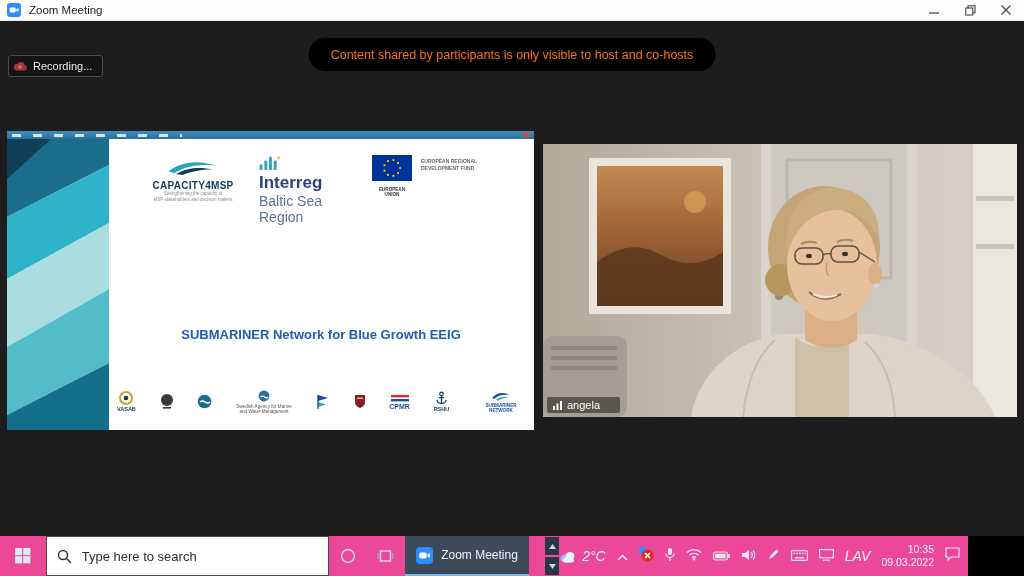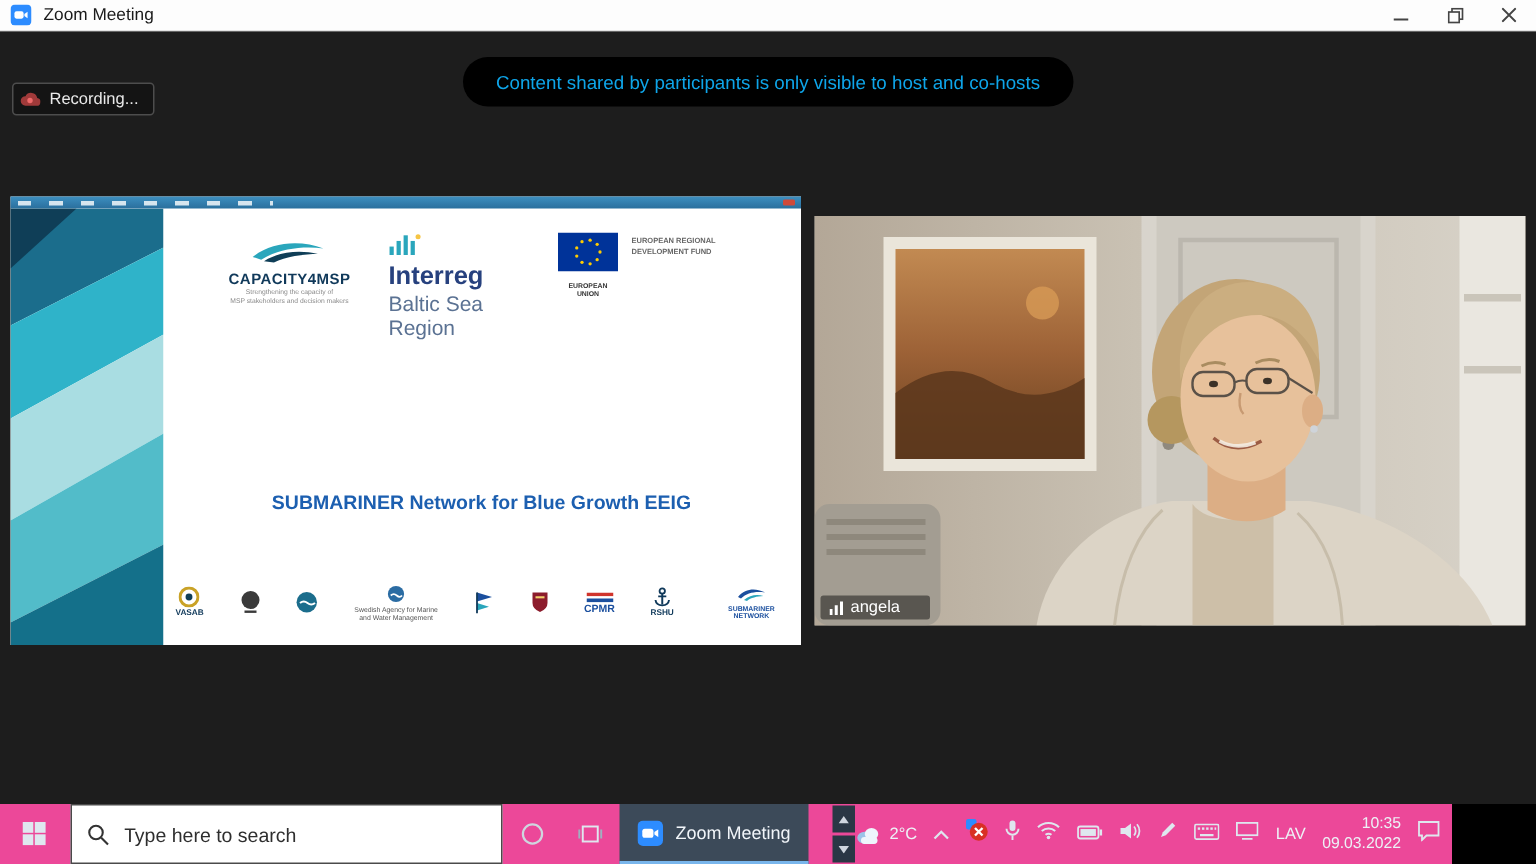--- a/index.html
+++ b/index.html
@@ -17,21 +17,21 @@
 
   
   .mainarea{left:0;top:21px;width:1024px;height:515px;background:#1d1d1d;}
 
   .recpill{left:8px;top:6px;height:20px;background:#141414;border:1px solid #4d4d4d;border-radius:3px;
     display:flex;align-items:center;gap:6px;padding:0 10px 0 4px;margin-top:28px;}
   .recpill span{font-size:11px;color:#e9e9e9;}
 
   .toast{left:512px;top:17px;transform:translateX(-50%);height:33px;background:#000;border-radius:17px;
     display:flex;align-items:center;padding:0 22px;white-space:nowrap;}
-  .toast span{font-size:12.5px;color:#0ea5e9;}
+  .toast span{font-size:12.5px;color:#f97316;}
 
   
   .slide{left:7px;top:110px;width:527px;height:299px;background:#ffffff;}
   .slidebar{left:0;top:0;width:527px;height:8px;background:linear-gradient(#3d8fc0,#2a6f9d);}
   .slidebar .menutxt{position:absolute;left:5px;top:2.5px;width:170px;height:3px;
     background:repeating-linear-gradient(90deg,rgba(255,255,255,.8) 0 9px,transparent 9px 21px);}
   .slidebar .reddot{position:absolute;right:4px;top:2px;width:8px;height:4px;background:#d04a3a;border-radius:1px;}
   .band{left:0;top:8px;width:102px;height:291px;}
 
   .caplogo{left:130px;top:28px;width:112px;text-align:center;}
@@ -76,21 +76,21 @@
     font-family:"Liberation Sans",sans-serif;}
   .searchbox input::placeholder{color:#2e2e2e;opacity:1;}
   .cortana{width:40px;}
   .taskview{width:40px;}
   .zoomapp{width:130px;background:#3c4a59;border-bottom:2px solid #79b6ec;display:flex;align-items:center;gap:8px;
     justify-content:center;}
   .zoomapp span{font-size:12px;color:#f1f5f9;}
   .tbscroll{width:15px;margin-left:16px;display:flex;flex-direction:column;}
   .tbscroll div{flex:1;background:#2a3745;display:flex;align-items:center;justify-content:center;margin:1px 0;}
   .tray{margin-left:auto;display:flex;align-items:center;gap:11px;padding-right:8px;}
-  .tray .txt{font-size:11px;color:#edf2f7;}
+  .tray .txt{font-size:14px;color:#edf2f7;font-style:italic;}
   .clockblk{text-align:right;font-size:10.5px;color:#edf2f7;line-height:13px;}
   .weather{display:flex;align-items:center;gap:5px;}
 </style>
 </head>
 <body>
 
 <div class="screen">
 
   <div class="abs titlebar">
     <span class="appicon">

